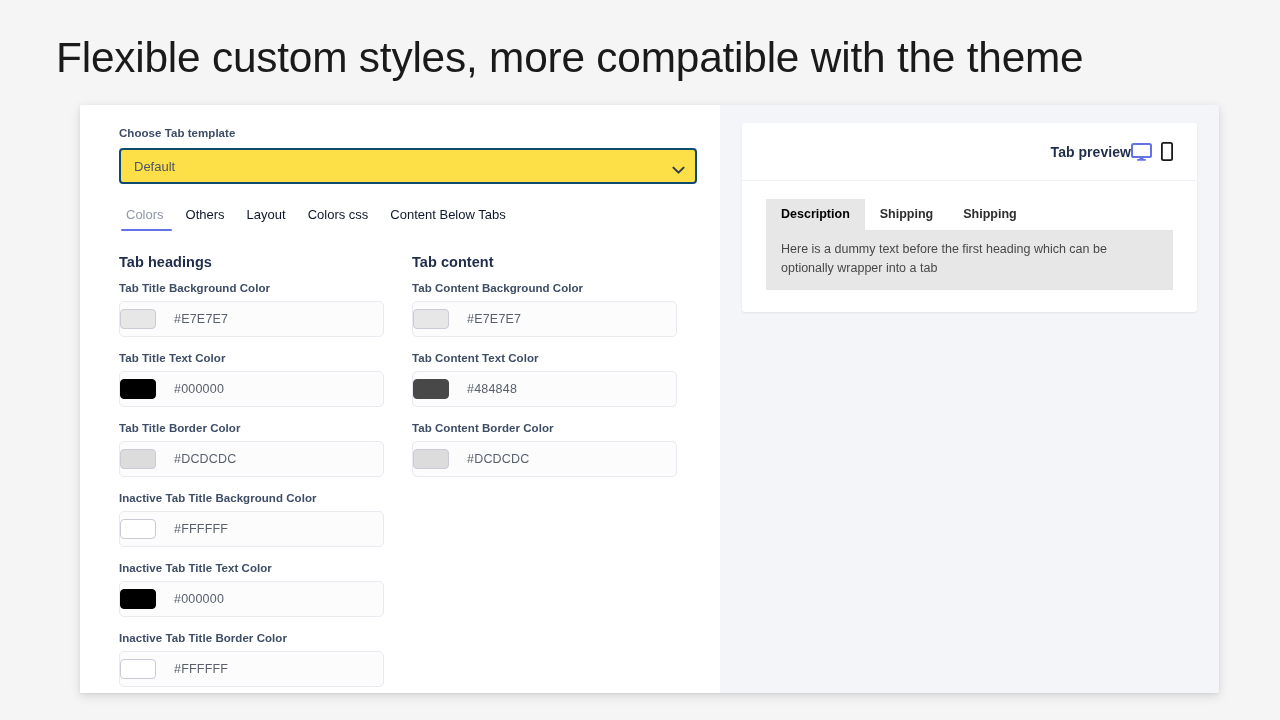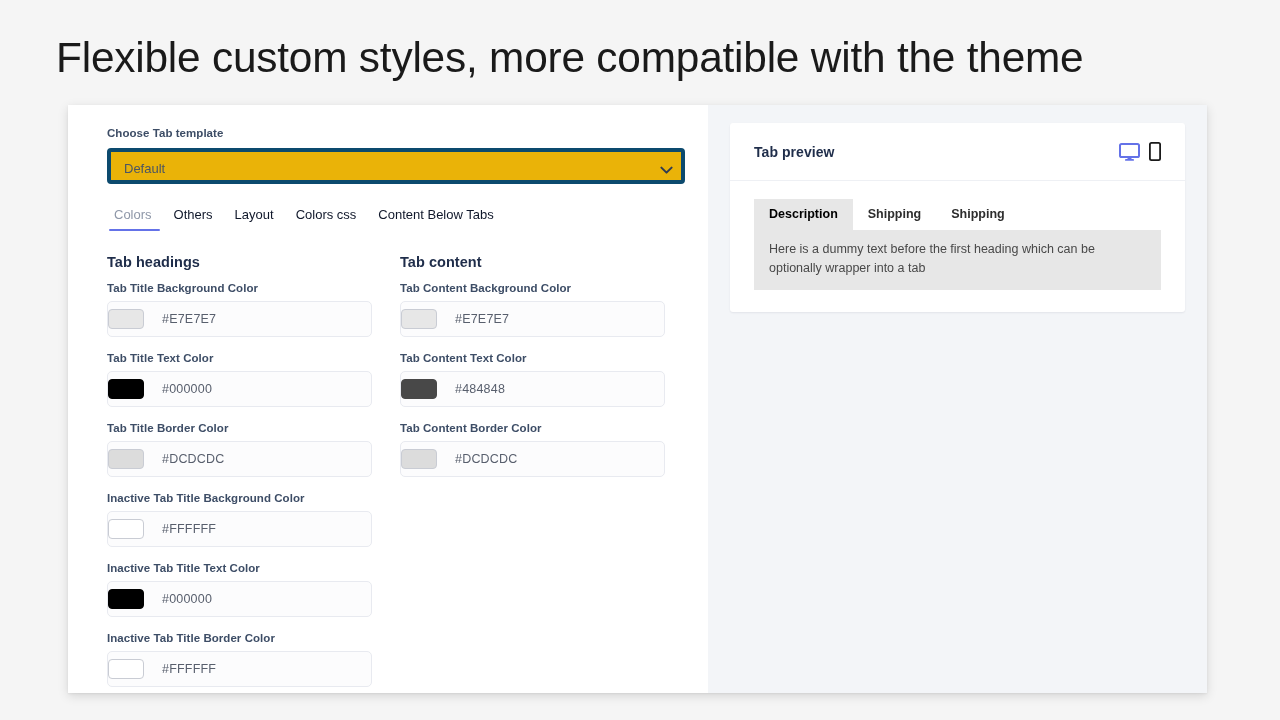--- a/index.html
+++ b/index.html
@@ -27,21 +27,21 @@
     color: #1a1a1a;
     letter-spacing: -0.2px;
     white-space: nowrap;
     transform: scaleX(0.985);
     transform-origin: left center;
   }
 
   
   .app-card {
     position: absolute;
-    left: 68px;
+    left: 80px;
     top: 105px;
     width: 1139px;
     height: 588px;
     background: #ffffff;
     box-shadow: 0 3px 10px rgba(0,0,0,0.13), 0 1px 2px rgba(0,0,0,0.06);
     display: flex;
     overflow: hidden;
   }
 
   
@@ -61,23 +61,23 @@
   }
 
   
   .select-wrap {
     position: relative;
     width: 578px;
   }
   .tpl-select {
     width: 100%;
     height: 36px;
-    border: 4px solid #0c4a6e;
+    border: 2px solid #0c4a6e;
     border-radius: 4px;
-    background: #eab308;
+    background: #fde047;
     font-family: "Liberation Sans", sans-serif;
     font-size: 13px;
     color: #4b5563;
     padding: 0 30px 0 13px;
     line-height: 34px;
     appearance: none;
     -webkit-appearance: none;
     outline: none;
   }
   .select-chevron {
@@ -176,21 +176,21 @@
   .preview-card {
     background: #ffffff;
     border-radius: 3px;
     box-shadow: 0 1px 2px rgba(20,30,60,0.08);
     overflow: hidden;
   }
   .preview-head {
     height: 58px;
     display: flex;
     align-items: center;
-    justify-content: space-between;
+    justify-content: flex-end;
     padding: 0 24px;
     border-bottom: 1px solid #eef0f4;
   }
   .preview-title {
     font-size: 14px;
     font-weight: 700;
     color: #1f2d4a;
     letter-spacing: 0.05px;
   }
   .device-icons { display: flex; align-items: center; gap: 9px; }

